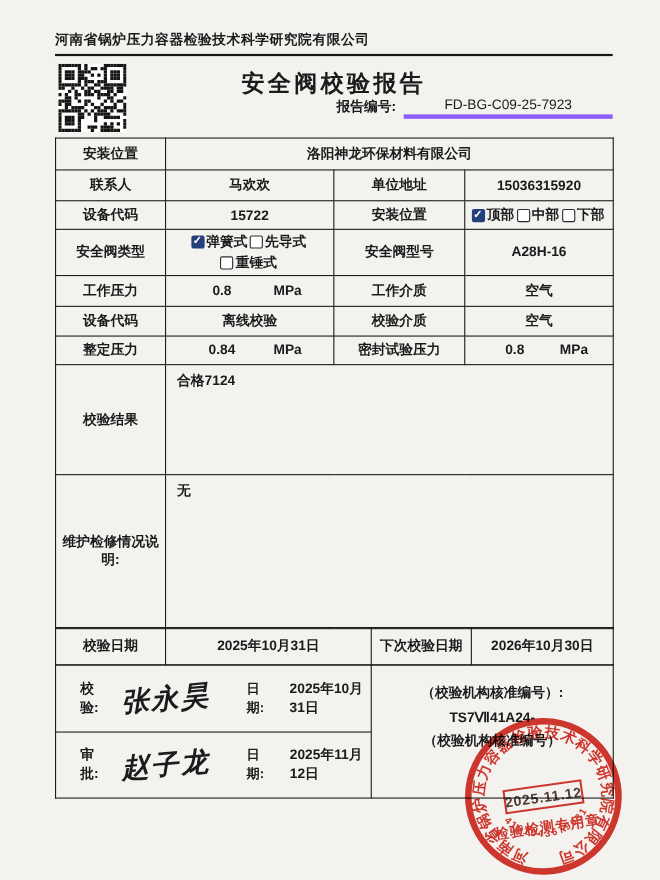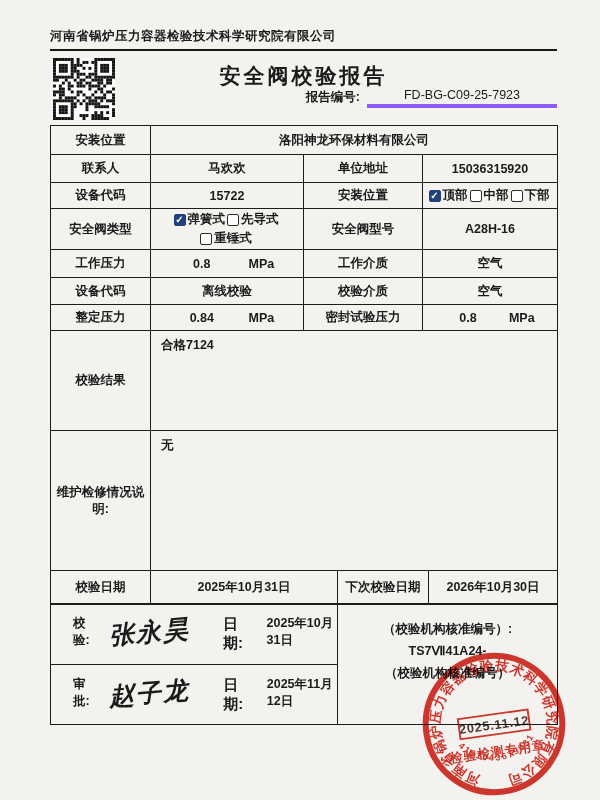--- a/index.html
+++ b/index.html
@@ -55,21 +55,21 @@
 
   
   .sig-cell { text-align:left; padding:0 0 0 22px; }
   .sig-wrap { display:flex; }
   .sig-label { font-size:12.5px; font-weight:bold; }
   .sig-name {
     font-family:"DejaVu Serif", serif; font-style:italic; font-weight:bold;
     font-size:25px; letter-spacing:2px; transform:rotate(-5deg);
     display:inline-block; margin:0 18px 0 14px; min-width:96px;
   }
-  .sig-date-label { font-size:15px; font-weight:bold; margin-right:17px; }
+  .sig-date-label { font-size:12px; font-weight:bold; margin-right:17px; }
   .sig-date { font-size:12.5px; font-weight:bold; }
   .org-cell { vertical-align:middle; padding-bottom:26px; }
   .org-cell div { line-height:1.75; font-size:12.5px; font-weight:bold; }
 
   
   .stamp {
     position:absolute; left:419px; top:649px; width:150px; height:150px;
     transform:rotate(-8deg); opacity:.92; mix-blend-mode:multiply; pointer-events:none;
   }
   .ring-text   { font-size:18px; font-weight:bold; fill:#d4281e; letter-spacing:1px; }

